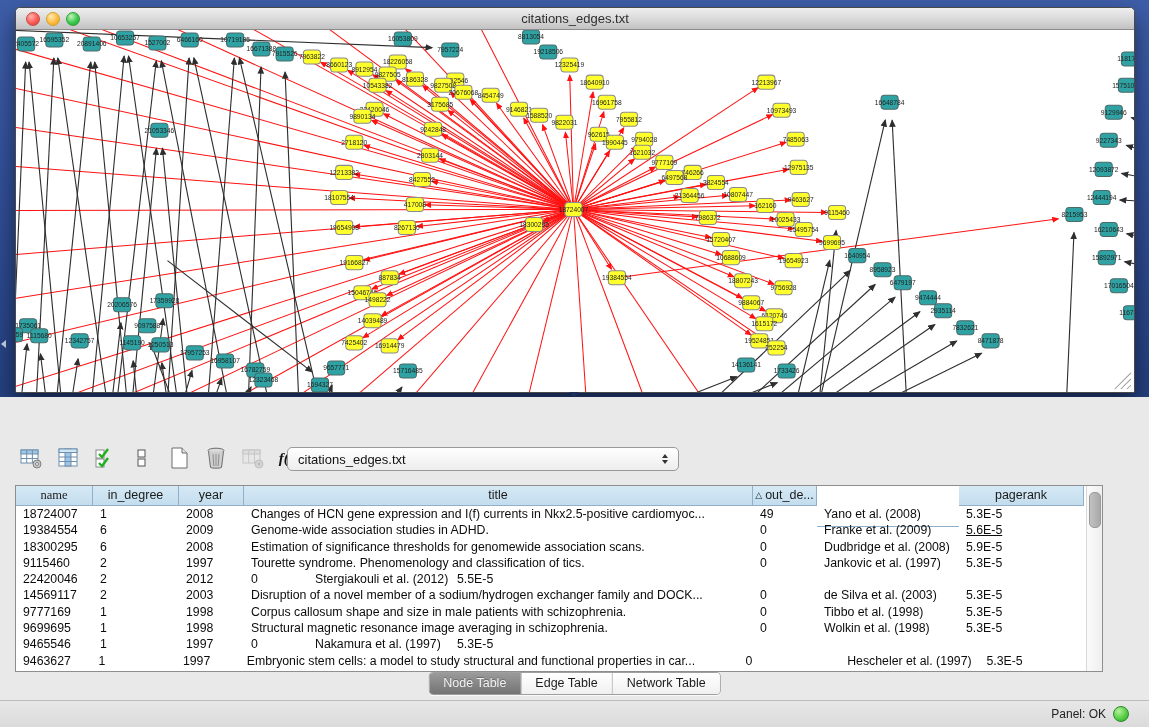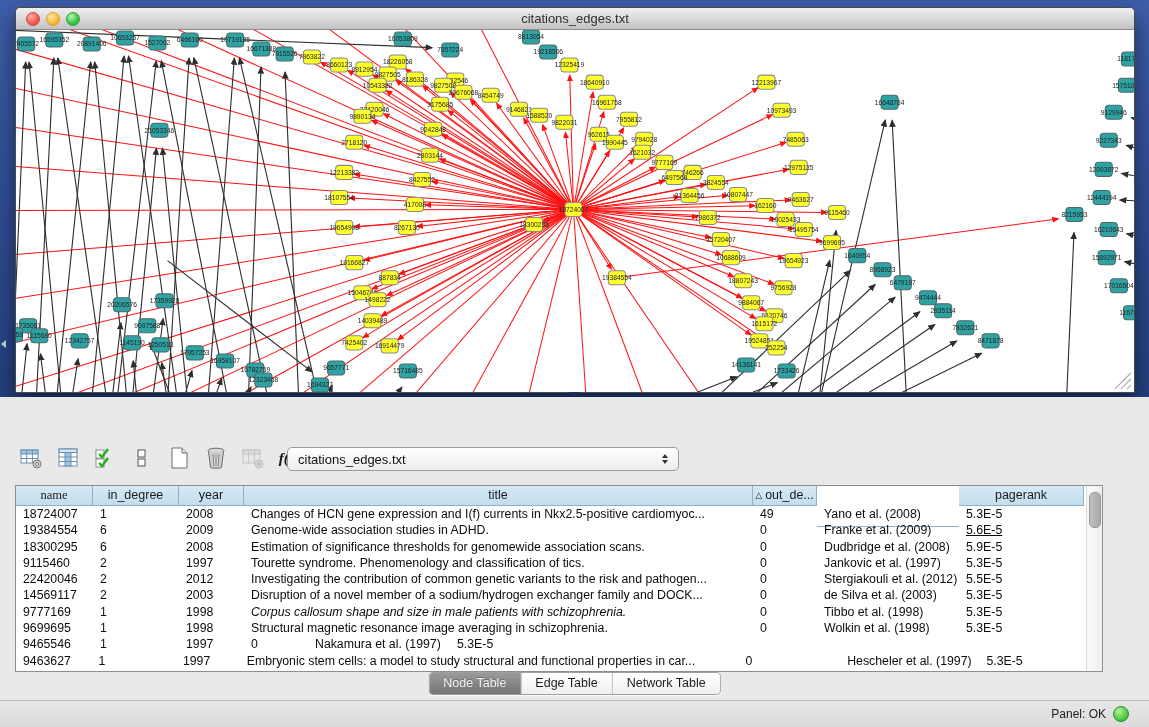--- a/index.html
+++ b/index.html
@@ -871,39 +871,38 @@
             <div class="td" style="width: 65px;">1997</div>
             <div class="td" style="width: 509px;">Tourette syndrome. Phenomenology and classification of tics.</div>
             <div class="td" style="width: 64px;">0</div>
             <div class="td" style="width: 142px;">Jankovic et al. (1997)</div>
             <div class="td" style="width: 125px;">5.3E-5</div>
           </div>
           <div class="trow">
             <div class="td" style="width: 77px;">22420046</div>
             <div class="td" style="width: 86px;">2</div>
             <div class="td" style="width: 65px;">2012</div>
-            <div class="td" style="width: 509px;">Investigating the contribution of common genetic variants to the risk and pathogen...</div>
             <div class="td" style="width: 64px;">0</div>
             <div class="td" style="width: 142px;">Stergiakouli et al. (2012)</div>
             <div class="td" style="width: 125px;">5.5E-5</div>
           </div>
           <div class="trow">
             <div class="td" style="width: 77px;">14569117</div>
             <div class="td" style="width: 86px;">2</div>
             <div class="td" style="width: 65px;">2003</div>
             <div class="td" style="width: 509px;">Disruption of a novel member of a sodium/hydrogen exchanger family and DOCK...</div>
             <div class="td" style="width: 64px;">0</div>
             <div class="td" style="width: 142px;">de Silva et al. (2003)</div>
             <div class="td" style="width: 125px;">5.3E-5</div>
           </div>
           <div class="trow">
             <div class="td" style="width: 77px;">9777169</div>
             <div class="td" style="width: 86px;">1</div>
             <div class="td" style="width: 65px;">1998</div>
-            <div class="td" style="width: 509px; font-style: italic;">Corpus callosum shape and size in male patients with schizophrenia.</div>
+            <div class="td" style="width: 509px;">Corpus callosum shape and size in male patients with schizophrenia.</div>
             <div class="td" style="width: 64px;">0</div>
             <div class="td" style="width: 142px;">Tibbo et al. (1998)</div>
             <div class="td" style="width: 125px;">5.3E-5</div>
           </div>
           <div class="trow">
             <div class="td" style="width: 77px;">9699695</div>
             <div class="td" style="width: 86px;">1</div>
             <div class="td" style="width: 65px;">1998</div>
             <div class="td" style="width: 509px;">Structural magnetic resonance image averaging in schizophrenia.</div>
             <div class="td" style="width: 64px;">0</div>

